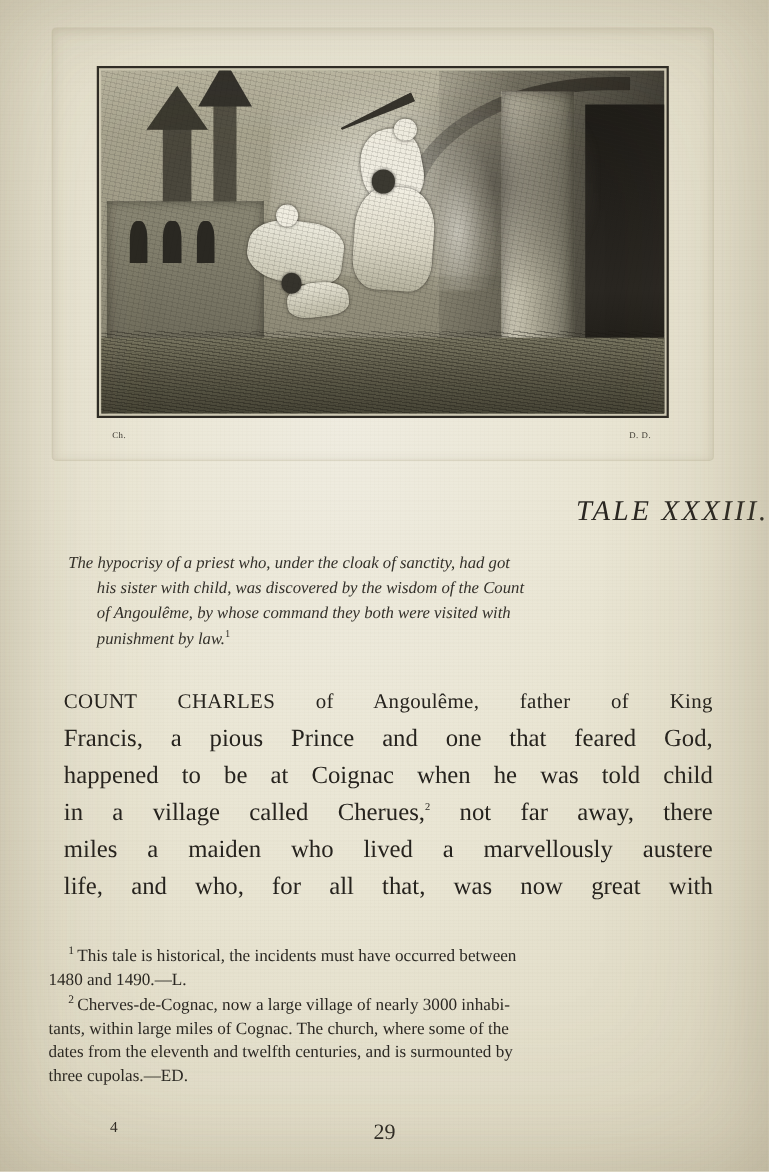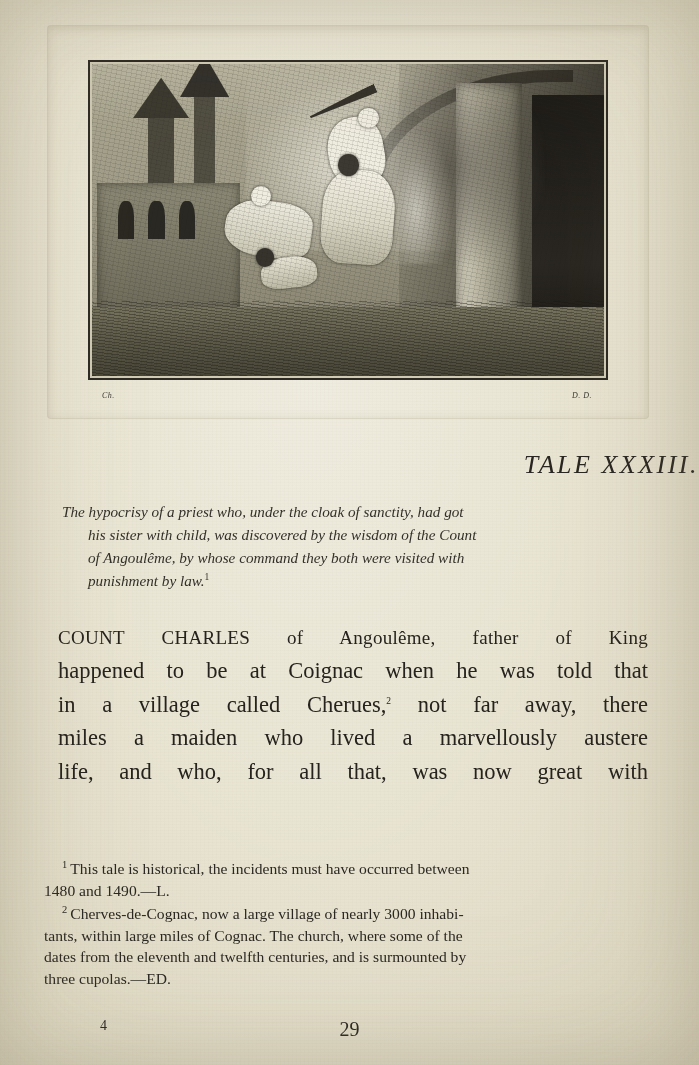--- a/index.html
+++ b/index.html
@@ -282,21 +282,20 @@
     width: 12%;
     height: 42%;
     background: radial-gradient(ellipse at 45% 60%, rgba(250,248,238,0.55) 0%, rgba(190,186,170,0.25) 50%, rgba(0,0,0,0) 78%);
     filter: blur(1px);
   }
   .plate-sig-l, .plate-sig-r {
     position: absolute;
     bottom: -20px;
     font-family: "Liberation Serif", serif;
     font-size: 8px;
-    font-style: italic;
     color: #3a372f;
     letter-spacing: .5px;
   }
   .plate-sig-l { left: 14px; }
   .plate-sig-r { right: 16px; }
 
   
   .tale-title {
     position: absolute;
     left: 0;
@@ -472,21 +471,22 @@
 
     <div class="argument">
       <span class="ln l1">The hypocrisy of a priest who, under the cloak of sanctity, had got</span>
       <span class="ln l2">his sister with child, was discovered by the wisdom of the Count</span>
       <span class="ln l3">of Angoulême, by whose command they both were visited with</span>
       <span class="ln l4"><span>punishment by law.</span><span class="sup">1</span></span>
     </div>
 
     <div class="body-text">
       <span class="bl"><span class="smallcap">COUNT CHARLES of Angoulême, father of King</span></span>
-      <span class="bl">happened to be at Coignac when he was told that</span>
+      <span class="bl">Francis, a pious Prince and one that feared God,</span>
+      <span class="bl">happened to be at Coignac when he was told child</span>
       <span class="bl"><span>in a village called Cherues,</span><span class="sup">2</span><span> not far away, there</span></span>
       <span class="bl">miles a maiden who lived a marvellously austere</span>
       <span class="bl last">life, and who, for all that, was now great with</span>
     </div>
 
     <div class="footnotes">
       <div class="fn">
         <span class="fl ind"><span class="fnmark">1</span><span>This tale is historical, the incidents must have occurred between</span></span>
         <span class="fl">1480 and 1490.—L.</span>
       </div>

